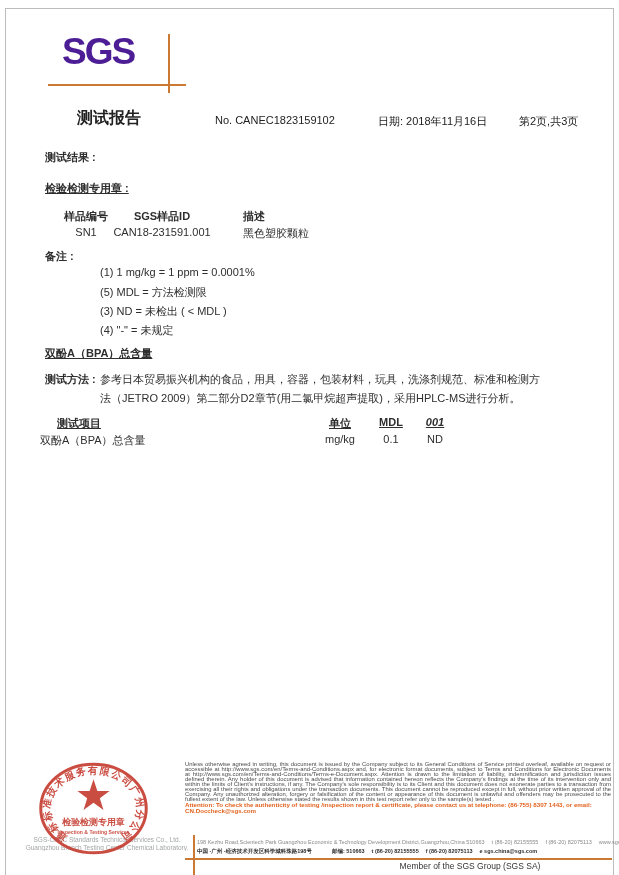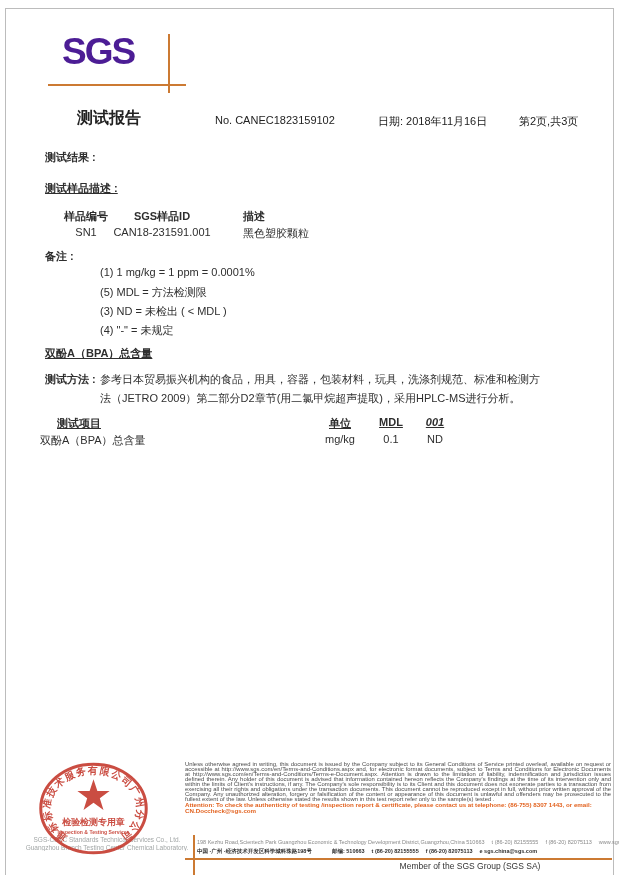--- a/index.html
+++ b/index.html
@@ -62,21 +62,21 @@
   <div class="logo-vline" style="background:#cc7a33;"></div>
   <div class="logo-hline" style="background:#cc7a33;"></div>
 </div>
 
 <div class="abs title">测试报告</div>
 <div class="abs hmeta" style="left:215px;">No. CANEC1823159102</div>
 <div class="abs hmeta" style="left:378px;">日期: 2018年11月16日</div>
 <div class="abs hmeta" style="left:519px;">第2页,共3页</div>
 
 <div class="abs fs11 b" style="left:45px;top:150px;">测试结果 :</div>
-<div class="abs fs11 b u" style="left:45px;top:181px;">测试样品描述 :</div>
+<div class="abs fs11 b u" style="left:45px;top:181px;">检验检测专用章 :</div>
 
 <div>
   <div class="abs fs11 b cell-c" style="left:50px;top:209px;width:72px;">样品编号</div>
   <div class="abs fs11 b cell-c" style="left:112px;top:209px;width:100px;">SGS样品ID</div>
   <div class="abs fs11 b" style="left:243px;top:209px;">描述</div>
   <div class="abs fs11 cell-c" style="left:50px;top:226px;width:72px;">SN1</div>
   <div class="abs fs11 cell-c" style="left:112px;top:226px;width:100px;">CAN18-231591.001</div>
   <div class="abs fs11" style="left:243px;top:226px;">黑色塑胶颗粒</div>
 </div>
 

